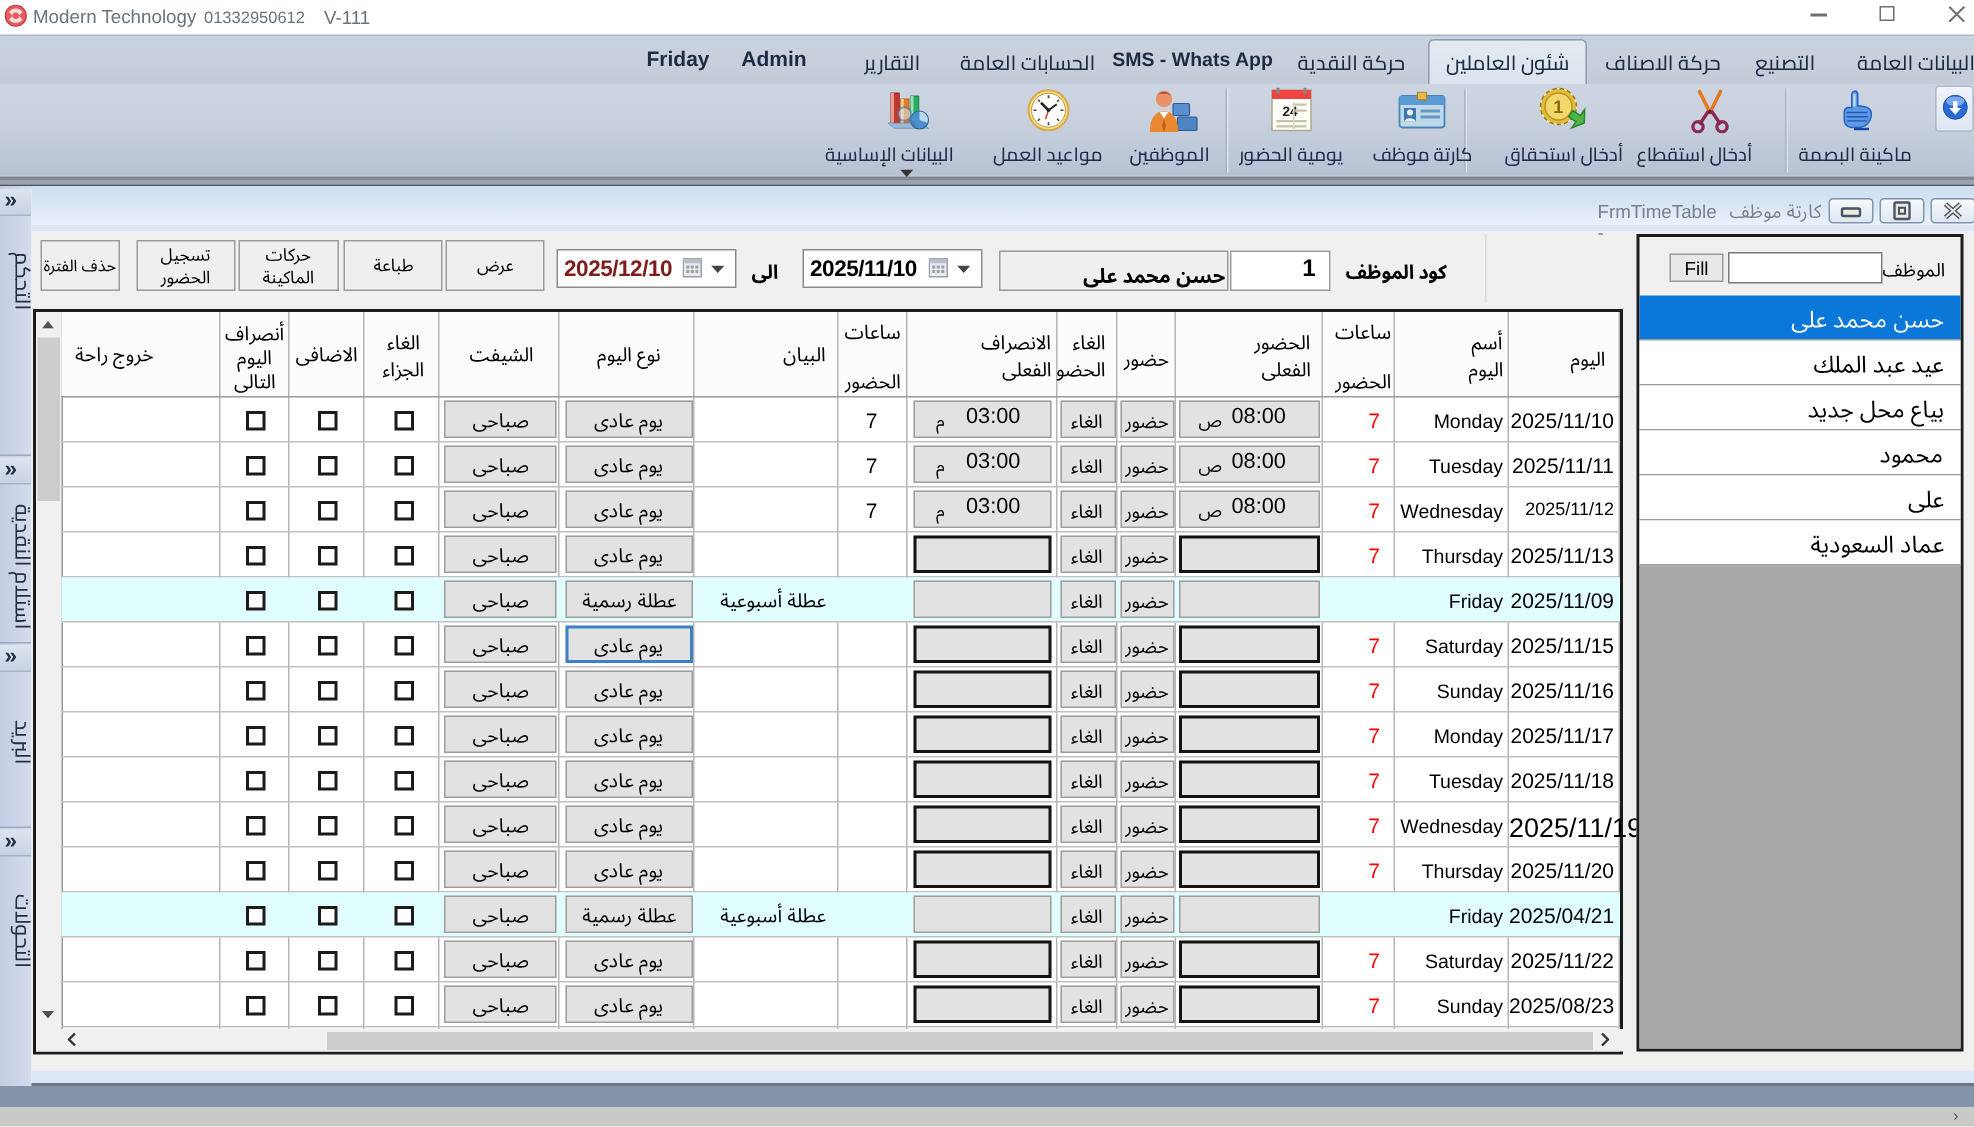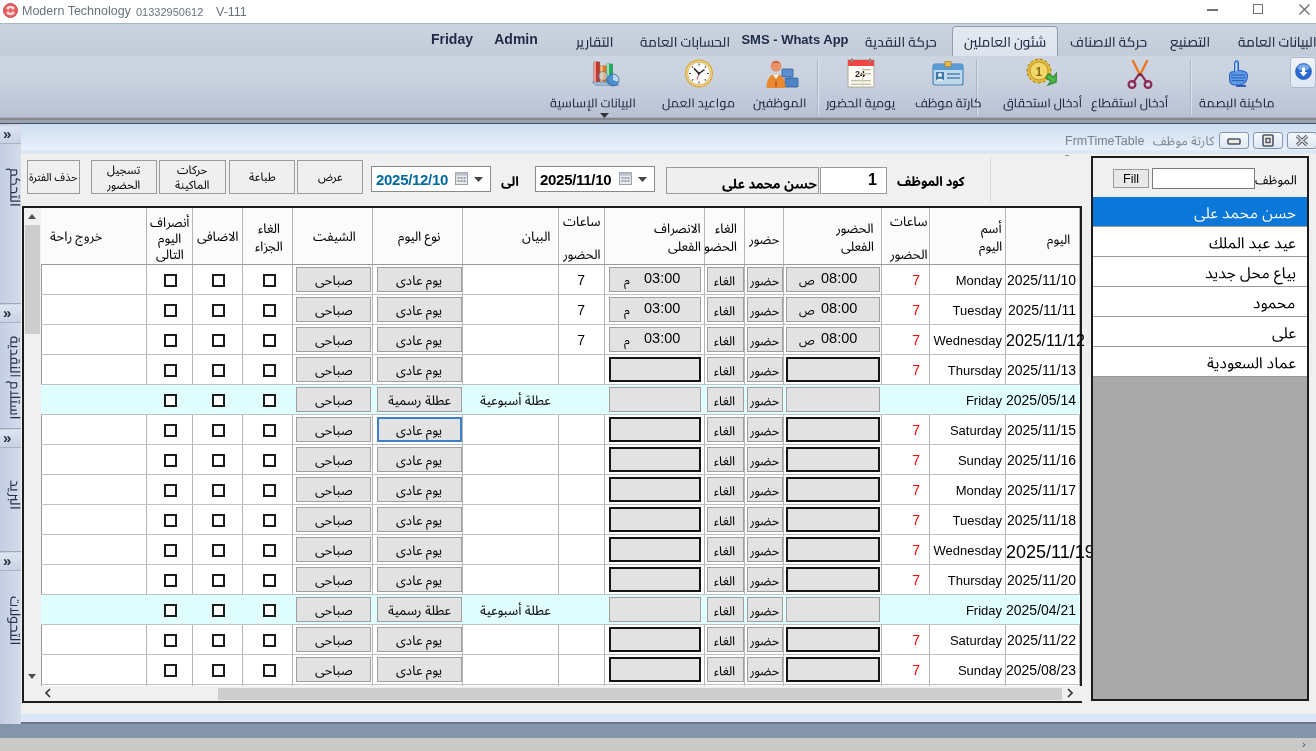--- a/index.html
+++ b/index.html
@@ -1069,21 +1069,21 @@
   </svg>
 <div style="position:absolute;left:229px;top:160px;width:66px;height:34px;background:#efefef;border:1px solid #9b9b9b"></div>
 <svg style="position:absolute;left:248.5px;top:165.2px;" width="27.0" height="24.7" viewBox="0 0 47 43" fill="#000">
     <use href="#b_tibaa"></use>
   </svg>
 <div style="position:absolute;left:297px;top:160px;width:66px;height:34px;background:#efefef;border:1px solid #9b9b9b"></div>
 <svg style="position:absolute;left:317.6px;top:165.2px;" width="24.7" height="24.7" viewBox="0 0 43 43" fill="#000">
     <use href="#b_ard"></use>
   </svg>
 <div style="position:absolute;left:371px;top:166px;width:120px;height:26px;background:#fff;border:1px solid #8a8a8a"></div>
-<div style="position:absolute;left:376px;top:171px;font-size:15px;font-weight:bold;color:#0369a1;letter-spacing:-0.3px">2025/12/10</div>
+<div style="position:absolute;left:376px;top:171px;font-size:15px;font-weight:bold;color:#7f1d1d;letter-spacing:-0.3px">2025/12/10</div>
 <svg class="abs" style="left:455px;top:171px" width="15" height="15" viewBox="0 0 15 15">
 <rect x="0.5" y="1.5" width="12" height="12" fill="#e8eaed" stroke="#9aa0a8" stroke-width="1"></rect>
 <rect x="0.5" y="1.5" width="12" height="3" fill="#b8bec8"></rect>
 <g fill="#9aa0a8">
       <rect x="2.5" y="6" width="2" height="2"></rect>
       <rect x="5.5" y="6" width="2" height="2"></rect>
       <rect x="8.5" y="6" width="2" height="2"></rect>
       <rect x="2.5" y="9" width="2" height="2"></rect>
       <rect x="5.5" y="9" width="2" height="2"></rect>
       <rect x="8.5" y="9" width="2" height="2"></rect>
@@ -1282,21 +1282,21 @@
     <use href="#c_adi"></use>
   </svg>
 <div style="position:absolute;left:296px;top:297px;width:75px;height:25px;background:#e2e2e2;border:1px solid #9e9e9e;"></div>
 <svg style="position:absolute;left:314.6px;top:297.1px;" width="37.7" height="27.9" viewBox="0 0 58 43" fill="#000">
     <use href="#c_sabahi"></use>
   </svg>
 <div style="position:absolute;left:262.5px;top:303.5px;width:13px;height:13px;background:#fff;border:2px solid #1b1b1b"></div>
 <div style="position:absolute;left:212.0px;top:303.5px;width:13px;height:13px;background:#fff;border:2px solid #1b1b1b"></div>
 <div style="position:absolute;left:163.5px;top:303.5px;width:13px;height:13px;background:#fff;border:2px solid #1b1b1b"></div>
 <div style="position:absolute;left:41px;top:354px;width:1038.5px;height:1px;background:#c0c0c0"></div>
-<div style="position:absolute;left:1006px;top:332px;width:70px;text-align:right;font-size:16px">2025/11/12</div>
+<div style="position:absolute;left:1006px;top:332px;width:70px;text-align:right;font-size:12px">2025/11/12</div>
 <div style="position:absolute;left:930px;top:333px;width:72px;text-align:right;font-size:13px">Wednesday</div>
 <div style="position:absolute;left:882px;top:332px;width:38px;text-align:right;font-size:14px;color:#fe0000">7</div>
 <div style="position:absolute;left:786px;top:327px;width:94px;height:25px;background:#e2e2e2;border:1px solid #9e9e9e;"></div>
 <svg style="position:absolute;left:799.0px;top:328.0px;" width="15.6" height="25.8" viewBox="0 0 26 43" fill="#000">
     <use href="#c_sad"></use>
   </svg>
 <div style="position:absolute;left:821px;top:330px;font-size:14.5px">08:00</div>
 <div style="position:absolute;left:609px;top:327px;width:92px;height:25px;background:#e2e2e2;border:1px solid #9e9e9e;"></div>
 <svg style="position:absolute;left:624.0px;top:328.0px;" width="6.0" height="25.8" viewBox="0 0 10 43" fill="#000">
     <use href="#c_meem"></use>
@@ -1342,21 +1342,21 @@
   </svg>
 <div style="position:absolute;left:296px;top:357px;width:75px;height:25px;background:#e2e2e2;border:1px solid #9e9e9e;"></div>
 <svg style="position:absolute;left:314.6px;top:357.1px;" width="37.7" height="27.9" viewBox="0 0 58 43" fill="#000">
     <use href="#c_sabahi"></use>
   </svg>
 <div style="position:absolute;left:262.5px;top:363.5px;width:13px;height:13px;background:#fff;border:2px solid #1b1b1b"></div>
 <div style="position:absolute;left:212.0px;top:363.5px;width:13px;height:13px;background:#fff;border:2px solid #1b1b1b"></div>
 <div style="position:absolute;left:163.5px;top:363.5px;width:13px;height:13px;background:#fff;border:2px solid #1b1b1b"></div>
 <div style="position:absolute;left:41px;top:385px;width:1038.5px;height:30px;background:#e1feff"></div>
 <div style="position:absolute;left:41px;top:414px;width:1038.5px;height:1px;background:#c0c0c0"></div>
-<div style="position:absolute;left:1006px;top:392px;width:70px;text-align:right;font-size:14px">2025/05/14</div>
+<div style="position:absolute;left:1006px;top:392px;width:70px;text-align:right;font-size:14px">2025/11/09</div>
 <div style="position:absolute;left:930px;top:393px;width:72px;text-align:right;font-size:13px">Friday</div>
 <div style="position:absolute;left:786px;top:387px;width:94px;height:25px;background:#e2e2e2;border:1px solid #9e9e9e;"></div>
 <div style="position:absolute;left:609px;top:387px;width:92px;height:25px;background:#e2e2e2;border:1px solid #9e9e9e;"></div>
 <svg style="position:absolute;left:480.1px;top:387.1px;" width="70.9" height="27.9" viewBox="0 0 109 43" fill="#000">
     <use href="#c_osbu"></use>
   </svg>
 <div style="position:absolute;left:706.5px;top:387px;width:37.0px;height:25px;background:#e2e2e2;border:1px solid #9e9e9e;"></div>
 <svg style="position:absolute;left:714.4px;top:387.8px;" width="21.2" height="26.9" viewBox="0 0 34 43" fill="#000">
     <use href="#h_ilgha"></use>
   </svg>

